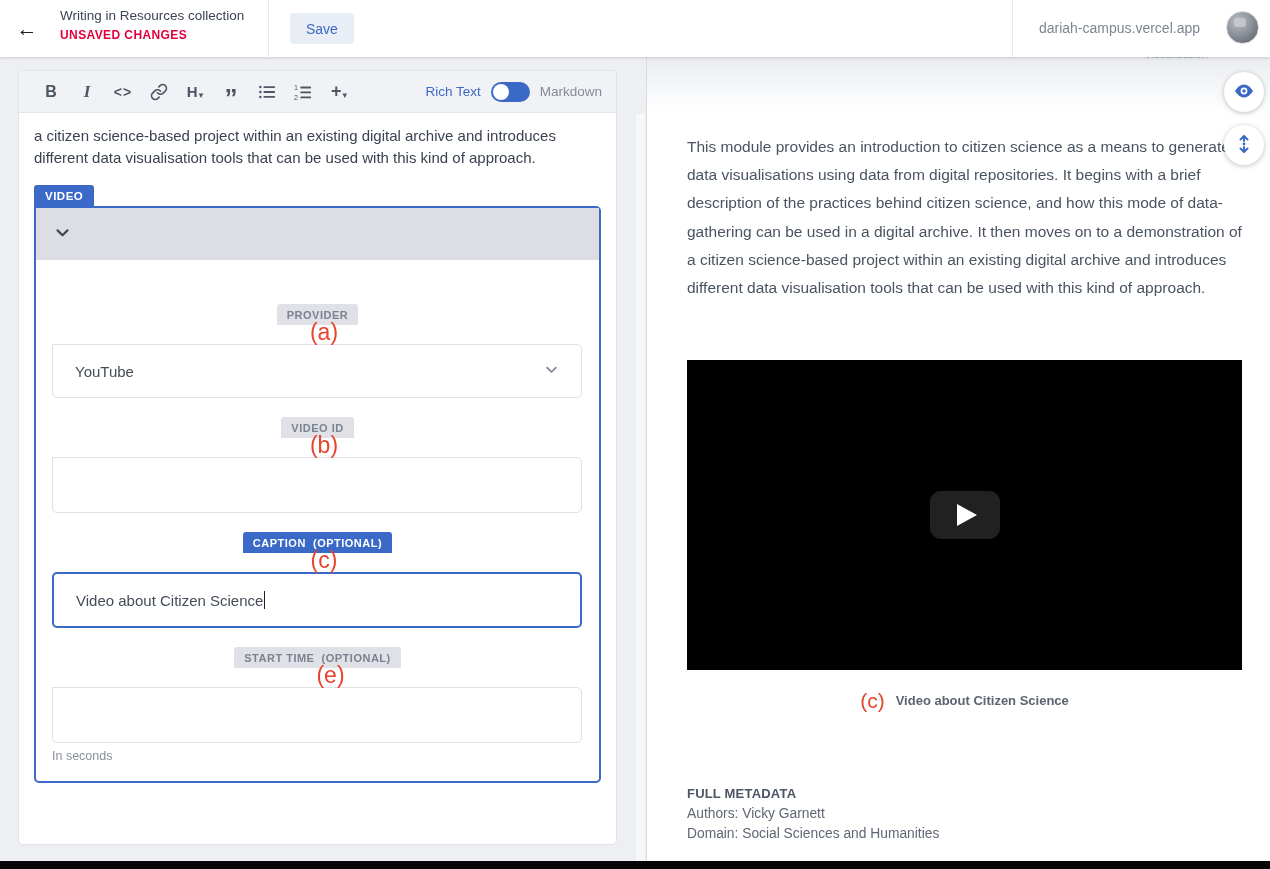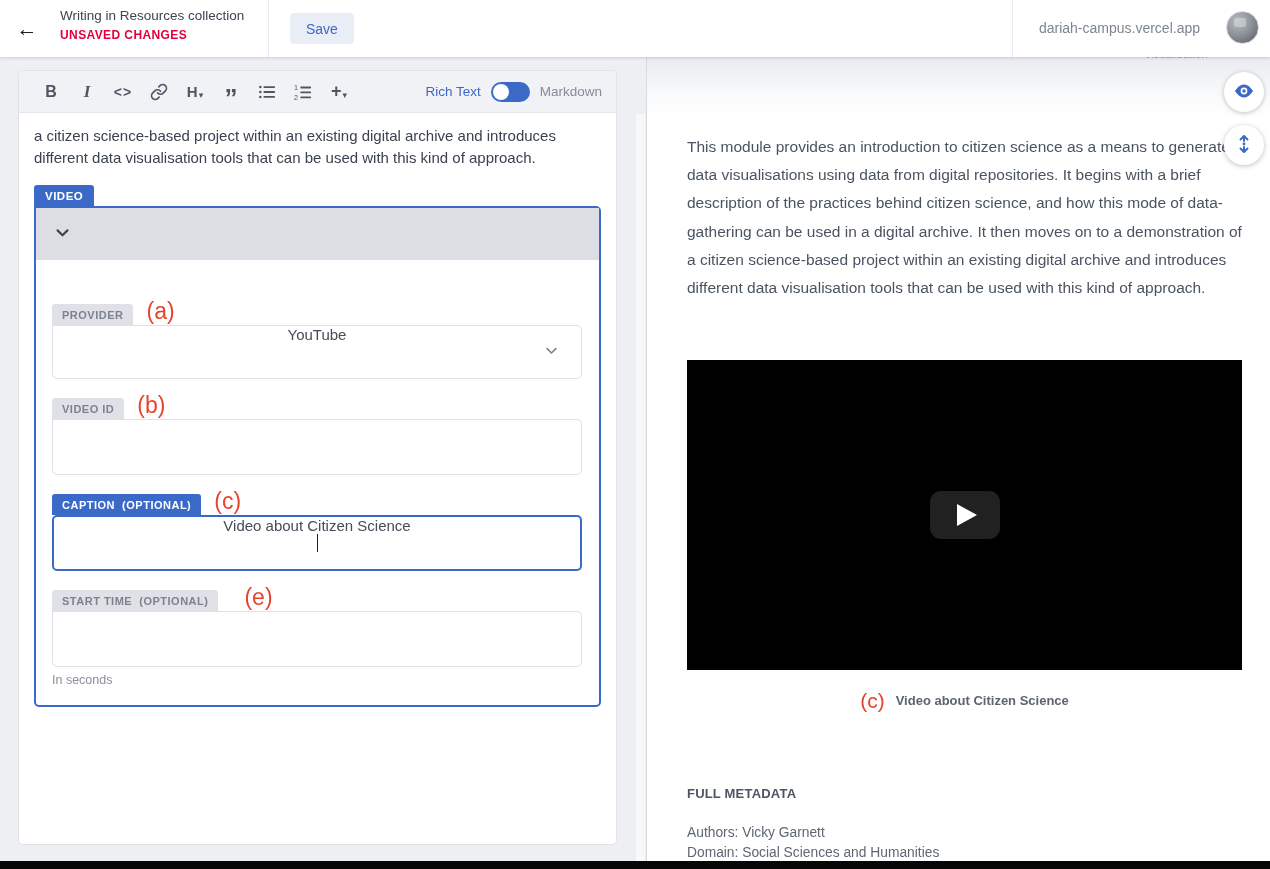--- a/index.html
+++ b/index.html
@@ -60,26 +60,26 @@
   .editor-paragraph { font-size:15px; line-height:21.5px; color:#3a4250; }
 
   
   .video-tab { display:inline-block; margin-top:17px; background:#3a69c7; color:#fff; font-size:11.5px;
                font-weight:bold; letter-spacing:.5px; padding:5px 11px 4px; border-radius:3px 3px 0 0; cursor:pointer; }
   .video-fieldset { border:2px solid #3a69c7; border-radius:0 5px 5px 5px; background:#fff; }
   .vf-header { height:52px; background:#dcdee3; display:flex; align-items:center; padding:0 18px; cursor:pointer; }
   .vf-content { padding:44px 16px 18px; }
 
   .field { margin-bottom:19px; }
-  .chip-row { display:flex; align-items:flex-start; }
+  .chip-row { display:flex; align-items:center;flex-direction:column; }
   .chip { display:inline-block; background:#dfe1e6; color:#7b8290; font-size:11px; font-weight:bold;
           letter-spacing:.5px; padding:5px 10px 4px; border-radius:3px 3px 0 0; white-space:pre; }
   .chip.active { background:#3a69c7; color:#fff; }
   .annot { color:#e8432d; font-size:23px; margin-left:13px; margin-top:-4px; line-height:1; }
-  .control { border:1px solid #dfe1e6; border-radius:0 5px 5px 5px; background:#fff; width:530px;flex-direction:column; }
+  .control { border:1px solid #dfe1e6; border-radius:0 5px 5px 5px; background:#fff; width:530px; }
   .control.select { height:54px; display:flex; align-items:center; padding:0 22px; cursor:pointer; }
   .control.input { height:56px; display:flex; align-items:center; padding:0 22px; cursor:text; }
   .control.focused { border:2px solid #3a69c7; border-radius:5px; }
   .control .value { font-size:15px; color:#454c59; }
   .sel-chevron { margin-left:auto; }
   .text-cursor { display:inline-block; width:1px; height:18px; background:#222; margin-left:1px; vertical-align:middle; }
   .hint { margin-top:6px; font-size:12.5px; color:#8a909c; }
 
   .toggle-off { width:36px; height:20px; border-radius:10px; background:#e7e8ec; position:relative; cursor:pointer; }
   .toggle-off .knob { position:absolute; left:-1px; top:-2px; width:24px; height:24px; border-radius:50%;
@@ -99,21 +99,21 @@
                    display:flex; align-items:center; justify-content:center; }
   .play-btn { width:70px; height:48px; background:#212121; border-radius:11px; border:none; cursor:pointer;
               display:flex; align-items:center; justify-content:center; }
   .play-tri { width:0; height:0; border-left:20px solid #fff; border-top:11px solid transparent;
               border-bottom:11px solid transparent; margin-left:5px; }
   .preview-caption { position:absolute; left:40px; top:633px; width:555px; display:flex; align-items:center;
                      justify-content:center; gap:11px; }
   .preview-caption .annot-c { color:#e8432d; font-size:21px; line-height:1; }
   .preview-caption .cap-text { font-size:13px; font-weight:bold; color:#5d6470; }
   .metadata { position:absolute; left:40px; top:729px; }
-  .metadata-heading { font-size:13px; font-weight:bold; color:#4b5563; letter-spacing:.2px; margin-bottom:22px; }
+  .metadata-heading { font-size:13px; font-weight:bold; color:#4b5563; letter-spacing:.2px; margin-bottom:3px; }
   .metadata-line { font-size:13.8px; color:#5f6774; line-height:20px; }
 
   .bottom-bar { position:absolute; left:0; right:0; bottom:0; height:8px; background:#060606; z-index:30; }
 </style>
 </head>
 <body>
 
 <div class="app">
 
   <header class="topbar">

